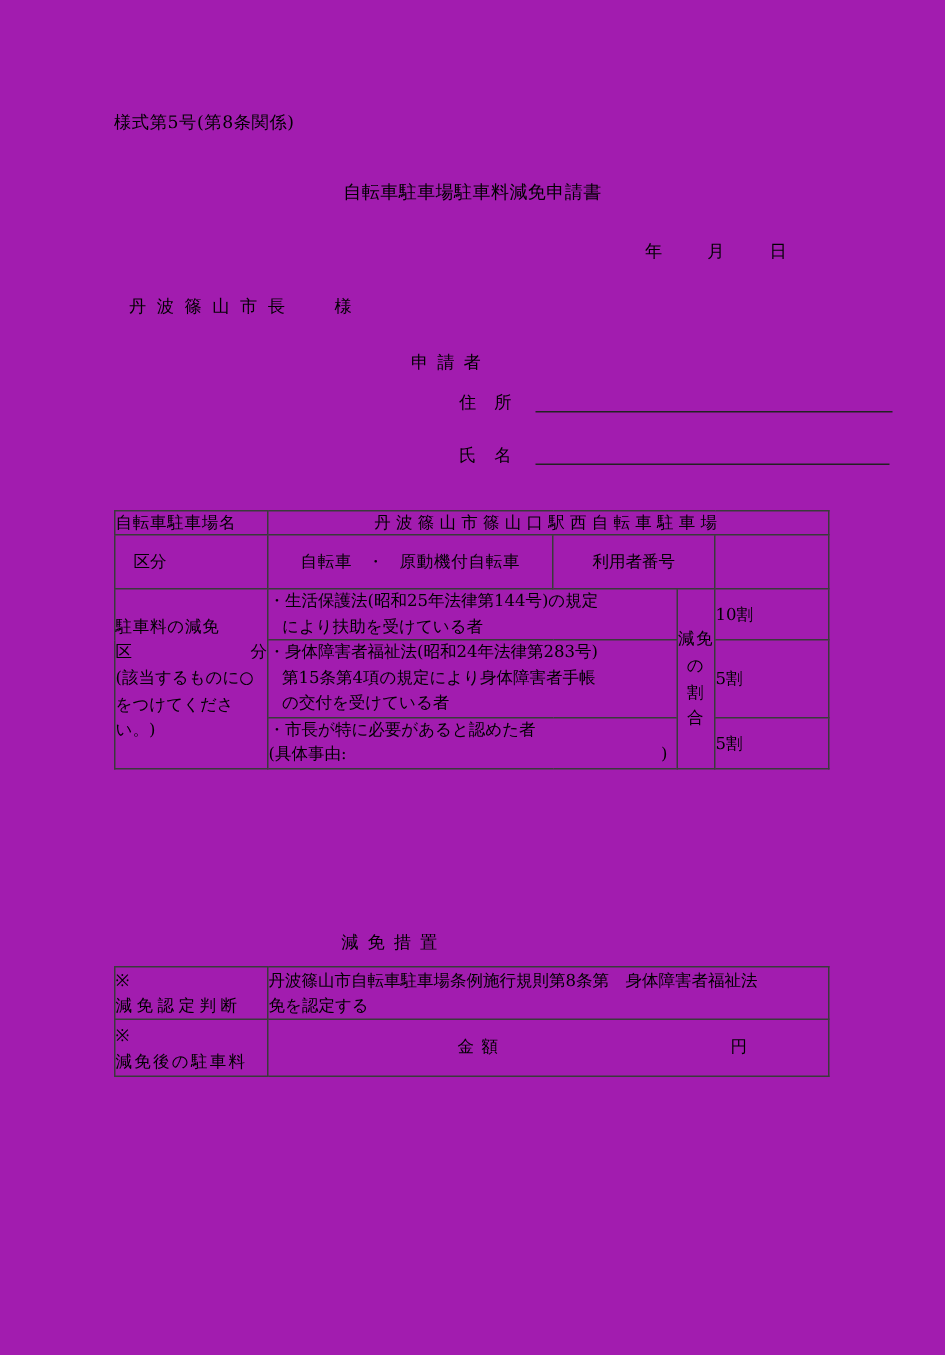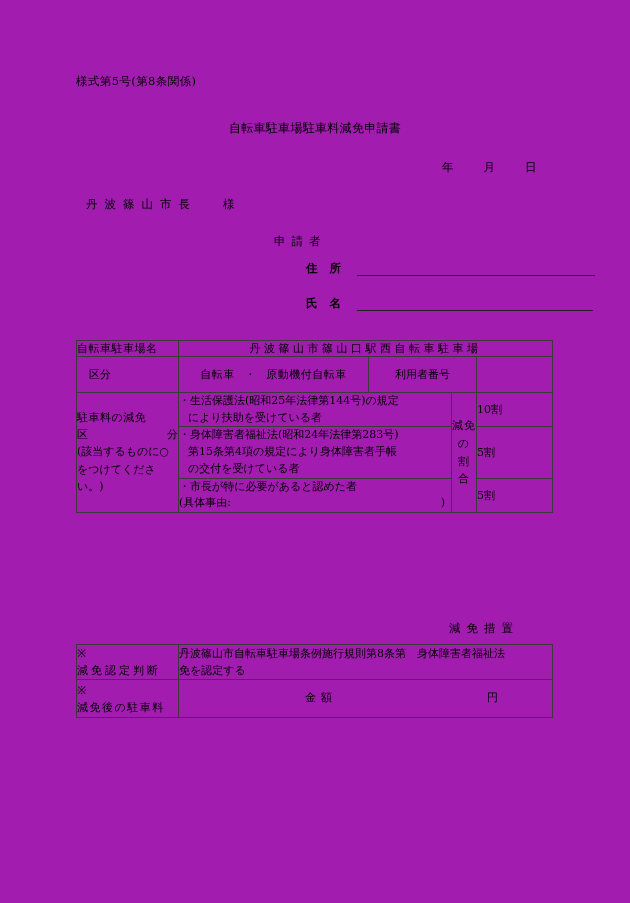--- a/index.html
+++ b/index.html
@@ -34,21 +34,21 @@
     position: absolute;
     left: 0;
     top: 120px;
     width: 630px;
     text-align: center;
     font-size: 12px;
     letter-spacing: 0.3px;
   }
   .date-line {
     position: absolute;
-    left: 442px;
+    left: 430px;
     top: 160px;
     font-size: 11.5px;
     white-space: nowrap;
   }
   .date-line .gap { display: inline-block; width: 30px; }
 
   .addressee {
     position: absolute;
     left: 86px;
     top: 197px;
@@ -65,23 +65,22 @@
     font-size: 11.5px;
   }
   .applicant-title {
     letter-spacing: 6px;
     white-space: nowrap;
   }
   .field-row {
     margin-top: 12px;
     margin-left: 32px;
     display: flex;
-    align-items: flex-end;
-    white-space: nowrap;
-    font-weight: bold;
+    align-items: flex-start;
+    white-space: nowrap;
   }
   .field-label {
     letter-spacing: 12px;
     padding-right: 4px;
     flex: 0 0 auto;
   }
   .field-rule {
     flex: 0 0 auto;
     width: 238px;
     border-bottom: 1px solid #222;
@@ -166,21 +165,21 @@
     justify-content: space-between;
     padding-right: 6px;
   }
 
   
   .measures-title {
     position: absolute;
     left: 0;
     top: 621px;
     width: 519px;
-    text-align: right;
+    text-align: center;
     font-size: 11.5px;
     letter-spacing: 6px;
     text-indent: 6px;
   }
   #measures-table {
     left: 76px;
     top: 644px;
     width: 476px;
   }
   .msr-head {

